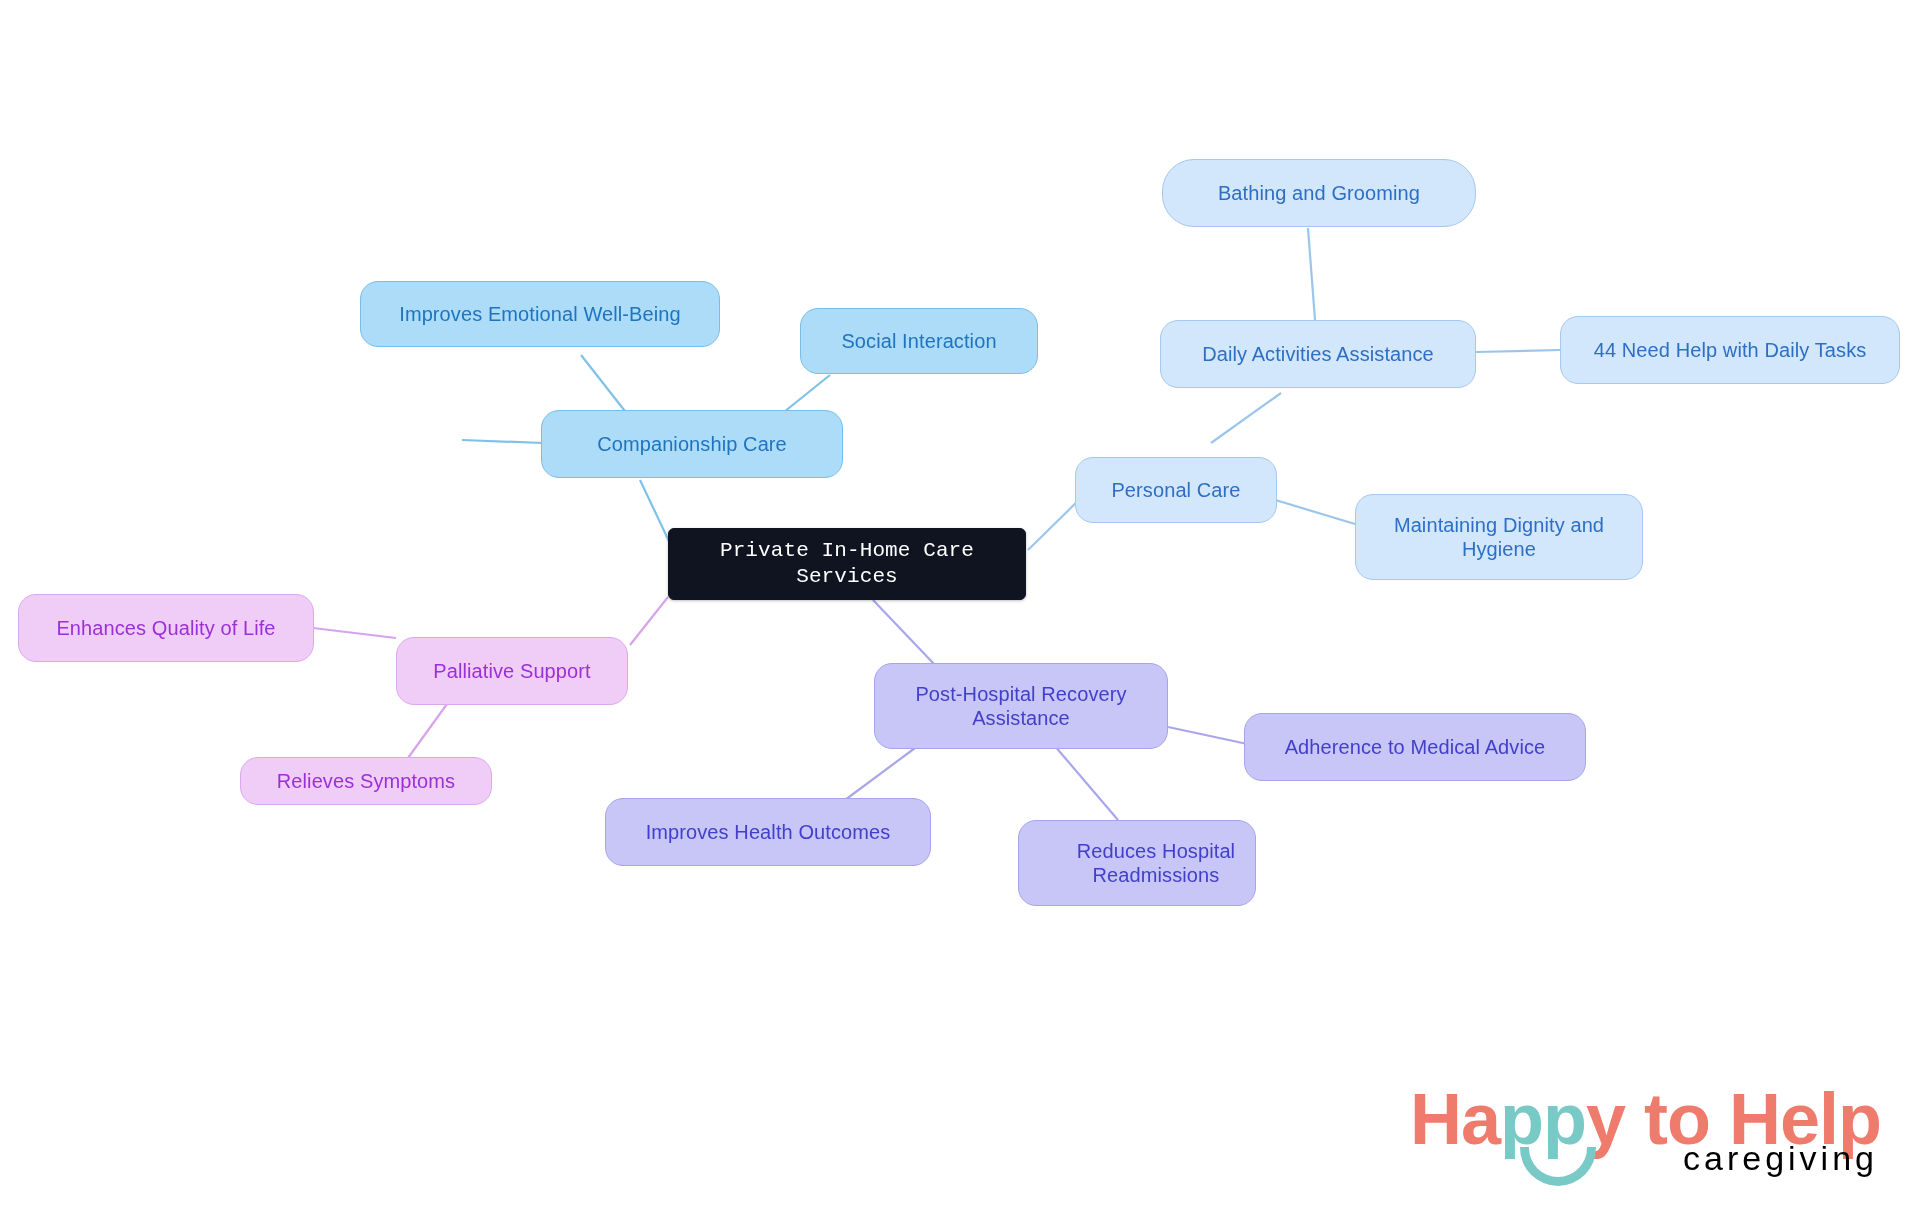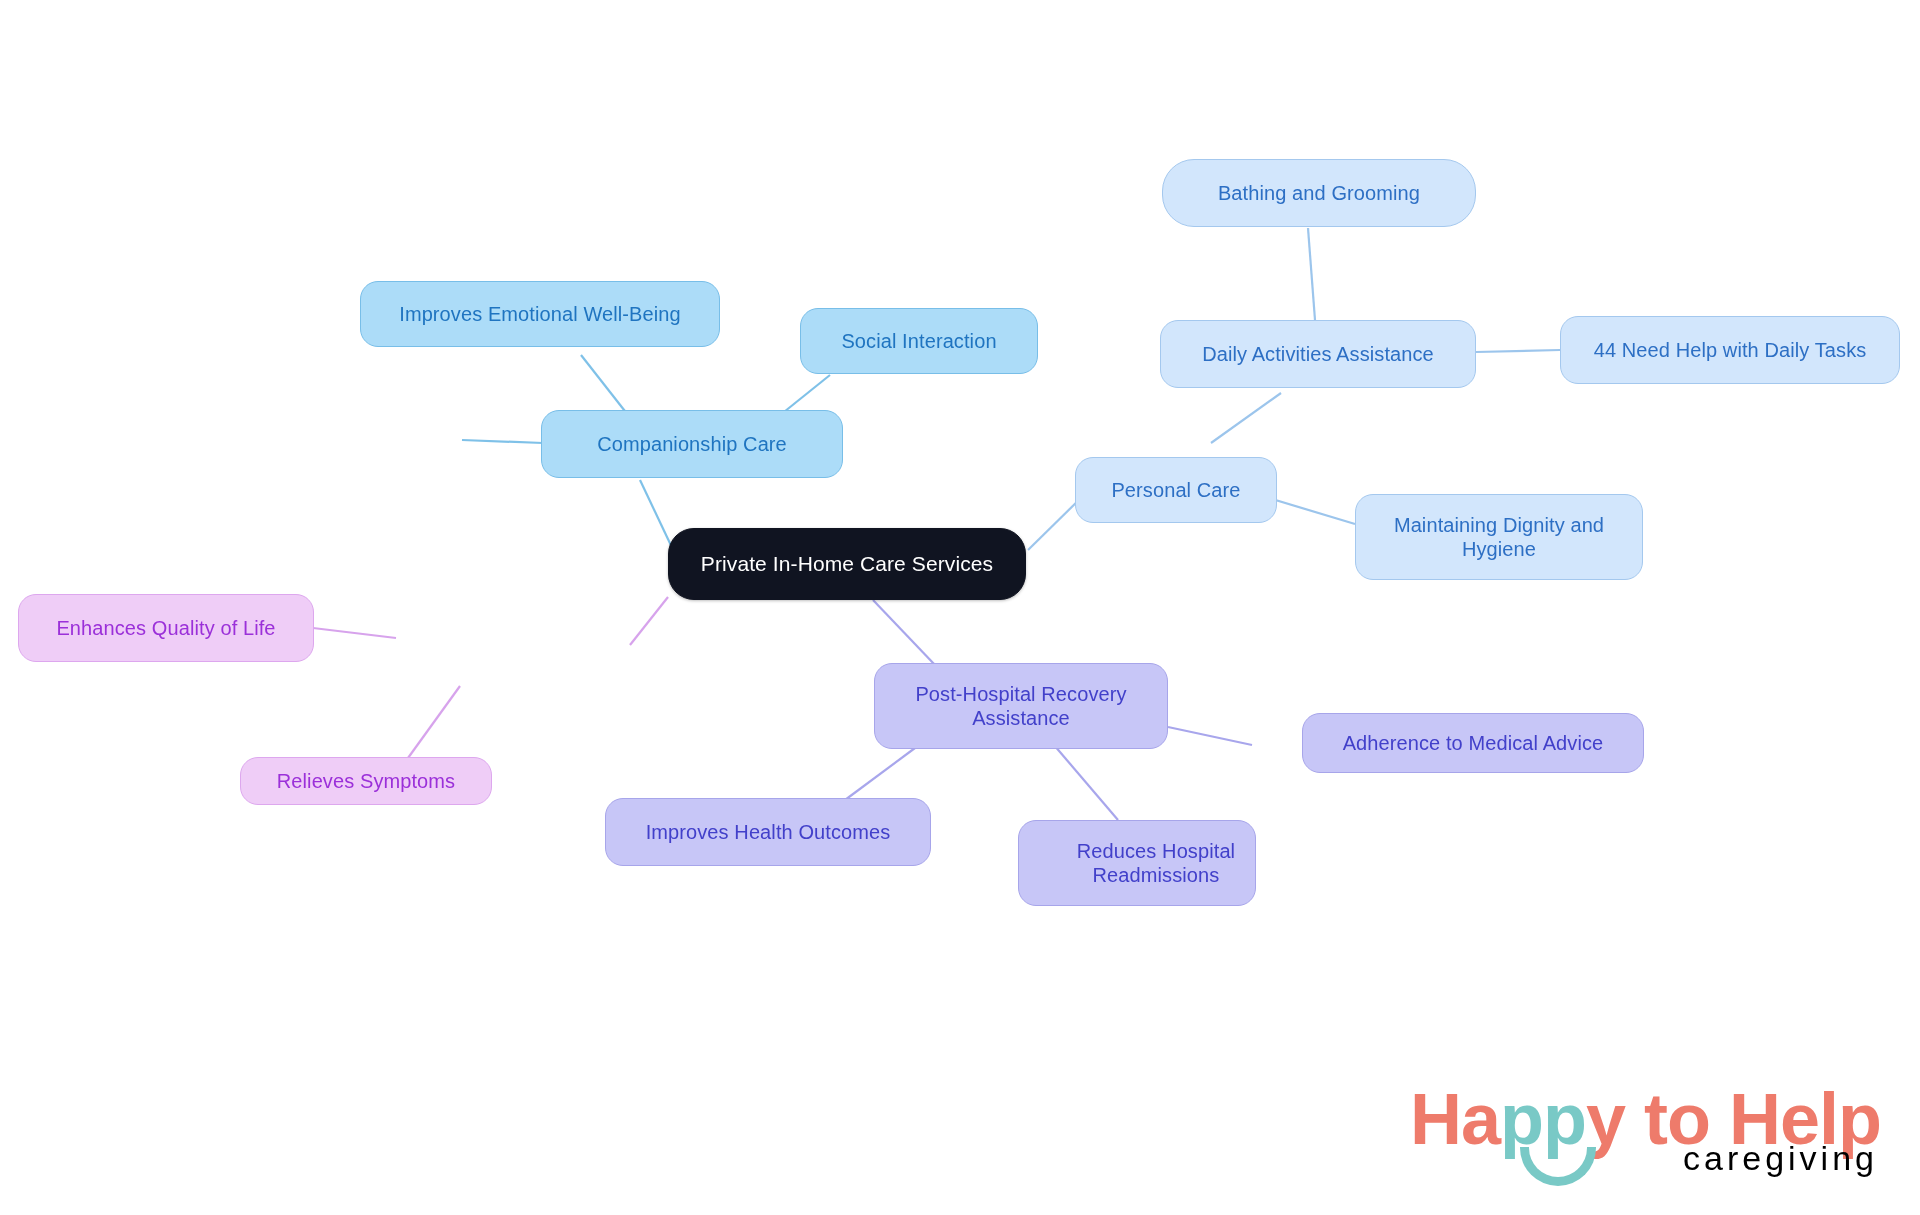--- a/index.html
+++ b/index.html
@@ -40,23 +40,24 @@
     border-width: 1px;
     line-height: 1.22;
     white-space: pre-line;
     letter-spacing: 0.1px;
     z-index: 2;
   }
   .node.root {
     background: #101421;
     border-color: #101421;
     color: #ffffff;
-    border-radius: 26px;
+    border-radius: 6px;
     font-size: 21px;
     box-shadow: 0 1px 3px rgba(0,0,0,0.25);
+    font-family: Liberation Mono, monospace;
   }
   .node.blue-a {
     background: #ACDCF8;
     border-color: #78BEE8;
     color: #1F74C0;
     font-size: 20px;
   }
   .node.blue-b {
     background: #D2E6FC;
     border-color: #A4C8EE;
@@ -175,27 +176,28 @@
   <div class="node blue-b" style="left:1162px; top:159px; width:314px; height:68px;border-radius:32px;">Bathing and Grooming</div>
 
   <div class="node blue-b" style="left:1560px; top:316px; width:340px; height:68px;">44 Need Help with Daily Tasks</div>
 
   <div class="node blue-b" style="left:1355px; top:494px; width:288px; height:86px;">Maintaining Dignity and
 Hygiene</div>
 
   <div class="node indigo" style="left:874px; top:663px; width:294px; height:86px;">Post-Hospital Recovery
 Assistance</div>
 
-  <div class="node indigo" style="left:1302px; top:713px; width:342px; height:60px;">Adherence to Medical Advice</div>
+  <div class="node indigo" style="left:1244px; top:713px; width:342px; height:68px;">Adherence to Medical Advice</div>
 
   <div class="node indigo" style="left:1018px; top:820px; width:238px; height:86px;padding-left:38px;">Reduces Hospital
 Readmissions</div>
 
   <div class="node indigo" style="left:605px; top:798px; width:326px; height:68px;">Improves Health Outcomes</div>
 
+  <div class="node pink" style="left:396px; top:637px; width:232px; height:68px;">Palliative Support</div>
 
   <div class="node pink" style="left:18px; top:594px; width:296px; height:68px;">Enhances Quality of Life</div>
 
   <div class="node pink" style="left:240px; top:757px; width:252px; height:48px;">Relieves Symptoms</div>
 
   <div id="logo">
     <div class="logo-main"><span class="logo-coral">Ha</span><span class="logo-teal">pp</span><span class="logo-coral">y to Hel</span><span class="logo-coral">p</span></div>
     <div class="smile"></div>
     <div class="logo-sub">caregiving</div>
   </div>

